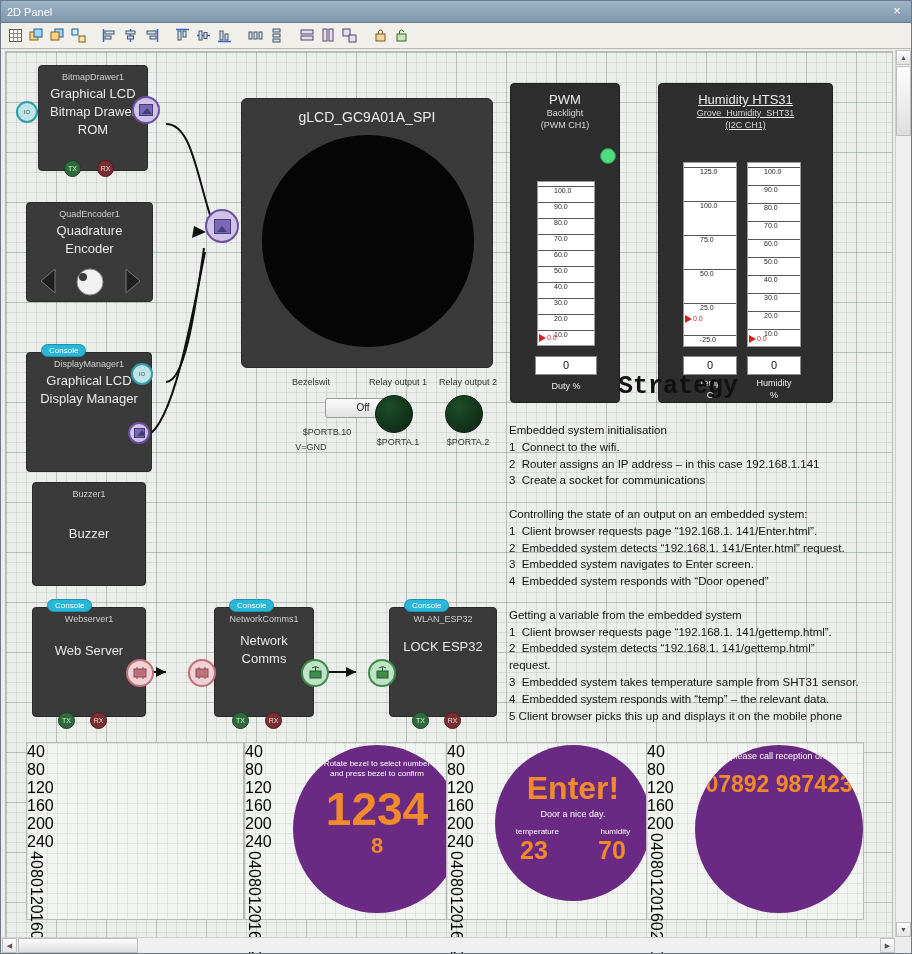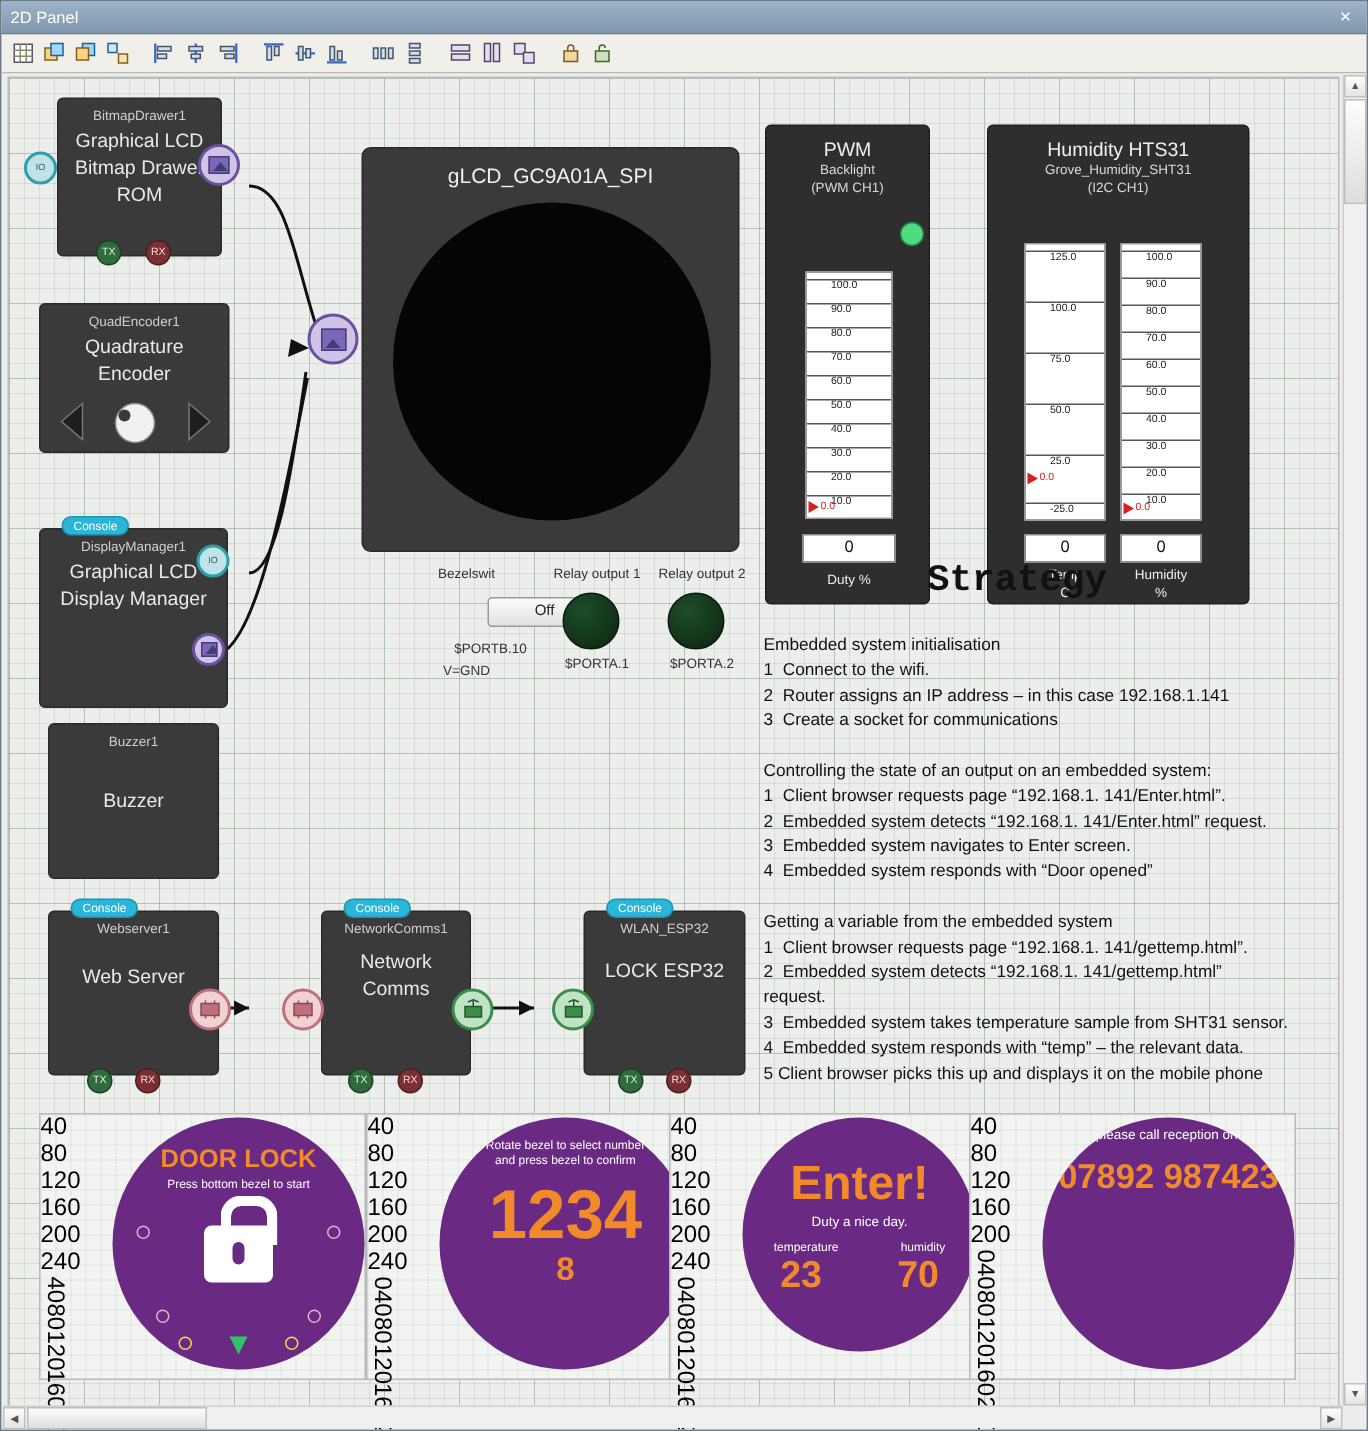--- a/index.html
+++ b/index.html
@@ -534,21 +534,21 @@
           <div class="tick" style="top:116px">30.0</div>
           <div class="tick" style="top:132px">20.0</div>
           <div class="tick" style="top:148px">10.0</div>
           <div class="marker" style="top:152px"></div>
           <div class="mval" style="top:152px">0.0</div>
         </div>
         <div class="numbox" style="left:24px; top:272px; width:62px; height:19px; line-height:17px;">0</div>
         <div class="cap" style="left:0; top:297px; width:110px;">Duty %</div>
       </div>
 
-      <div class="inst" style="left:652px; top:31px; width:175px; height:320px;">
+      <div class="inst" style="left:652px; top:31px; width:175px; height:320px;text-decoration:underline;">
         <div class="title">Humidity  HTS31</div>
         <div class="subtitle">Grove_Humidity_SHT31</div>
         <div class="subtitle">(I2C CH1)</div>
 
         <div class="gauge" style="left:24px; top:78px; width:54px; height:185px;">
           <div class="tick" style="top:4px">125.0</div>
           <div class="tick" style="top:38px">100.0</div>
           <div class="tick" style="top:72px">75.0</div>
           <div class="tick" style="top:106px">50.0</div>
           <div class="tick" style="top:140px">25.0</div>
@@ -594,32 +594,20 @@
 
 Getting a variable from the embedded system
 1  Client browser requests page “192.168.1. 141/gettemp.html”.
 2  Embedded system detects “192.168.1. 141/gettemp.html”
 request.
 3  Embedded system takes temperature sample from SHT31 sensor.
 4  Embedded system responds with “temp” – the relevant data.
 5 Client browser picks this up and displays it on the mobile phone</div>
 
       <div class="ruler-box" style="left:20px; top:690px; width:218px; height:178px;">
-        <div class="circle-scr" style="left:48px; top:2px; width:168px; height:168px;">
-          <div style="margin-top:18px; font-size:17px; color:#f08a2a; font-weight:bold;">DOOR LOCK</div>
-          <div style="font-size:8px; color:#fff; margin-top:2px;">Press bottom bezel to start</div>
-          <div class="padlock" style="left:61px; top:72px;"></div>
-          <div class="hr-dot" style="left:16px; top:72px;"></div>
-          <div class="hr-dot" style="left:143px; top:72px;"></div>
-          <div class="hr-dot" style="left:29px; top:128px;"></div>
-          <div class="hr-dot" style="left:130px; top:128px;"></div>
-          <div class="hr-dot" style="left:44px; top:146px; border-color:#e8e04a;"></div>
-          <div class="hr-dot" style="left:115px; top:146px; border-color:#e8e04a;"></div>
-          <div style="position:absolute; left:78px; top:146px; width:0;height:0;border-left:6px solid transparent;border-right:6px solid transparent;border-top:12px solid #2ec46a;"></div>
-        </div>
         <div class="axis-y" style="left:14px; top:22px;">40</div>
         <div class="axis-y" style="left:14px; top:52px;">80</div>
         <div class="axis-y" style="left:6px; top:82px;">120</div>
         <div class="axis-y" style="left:6px; top:112px;">160</div>
         <div class="axis-y" style="left:6px; top:142px;">200</div>
         <div class="axis-y" style="left:6px; top:170px;">240</div>
         <div class="axis-x" style="left:48px; top:172px; writing-mode:vertical-rl;">40</div>
         <div class="axis-x" style="left:76px; top:172px; writing-mode:vertical-rl;">80</div>
         <div class="axis-x" style="left:104px; top:172px; writing-mode:vertical-rl;">120</div>
         <div class="axis-x" style="left:134px; top:172px; writing-mode:vertical-rl;">160</div>
@@ -643,21 +631,21 @@
         <div class="axis-x" style="left:70px; top:172px; writing-mode:vertical-rl;">40</div>
         <div class="axis-x" style="left:100px; top:172px; writing-mode:vertical-rl;">80</div>
         <div class="axis-x" style="left:130px; top:172px; writing-mode:vertical-rl;">120</div>
         <div class="axis-x" style="left:160px; top:172px; writing-mode:vertical-rl;">160</div>
         <div class="axis-x" style="left:190px; top:172px; writing-mode:vertical-rl;">200</div>
       </div>
 
       <div class="ruler-box" style="left:440px; top:690px; width:218px; height:178px;">
         <div class="circle-scr" style="left:48px; top:2px; width:156px; height:156px;">
           <div style="margin-top:26px; font-size:32px; font-weight:bold; color:#f08a2a; line-height:34px;">Enter!</div>
-          <div style="font-size:9px; color:#fff; margin-top:4px;">Duty a nice day.</div>
+          <div style="font-size:9px; color:#fff; margin-top:4px;">Door a nice day.</div>
           <div style="display:flex; justify-content:space-around; margin-top:8px;">
             <span style="font-size:8px; color:#fff;">temperature</span>
             <span style="font-size:8px; color:#fff;">humidity</span>
           </div>
           <div style="display:flex; justify-content:space-around;">
             <span style="font-size:25px; font-weight:bold; color:#f08a2a;">23</span>
             <span style="font-size:25px; font-weight:bold; color:#f08a2a;">70</span>
           </div>
         </div>
         <div class="axis-y" style="left:14px; top:22px;">40</div>

